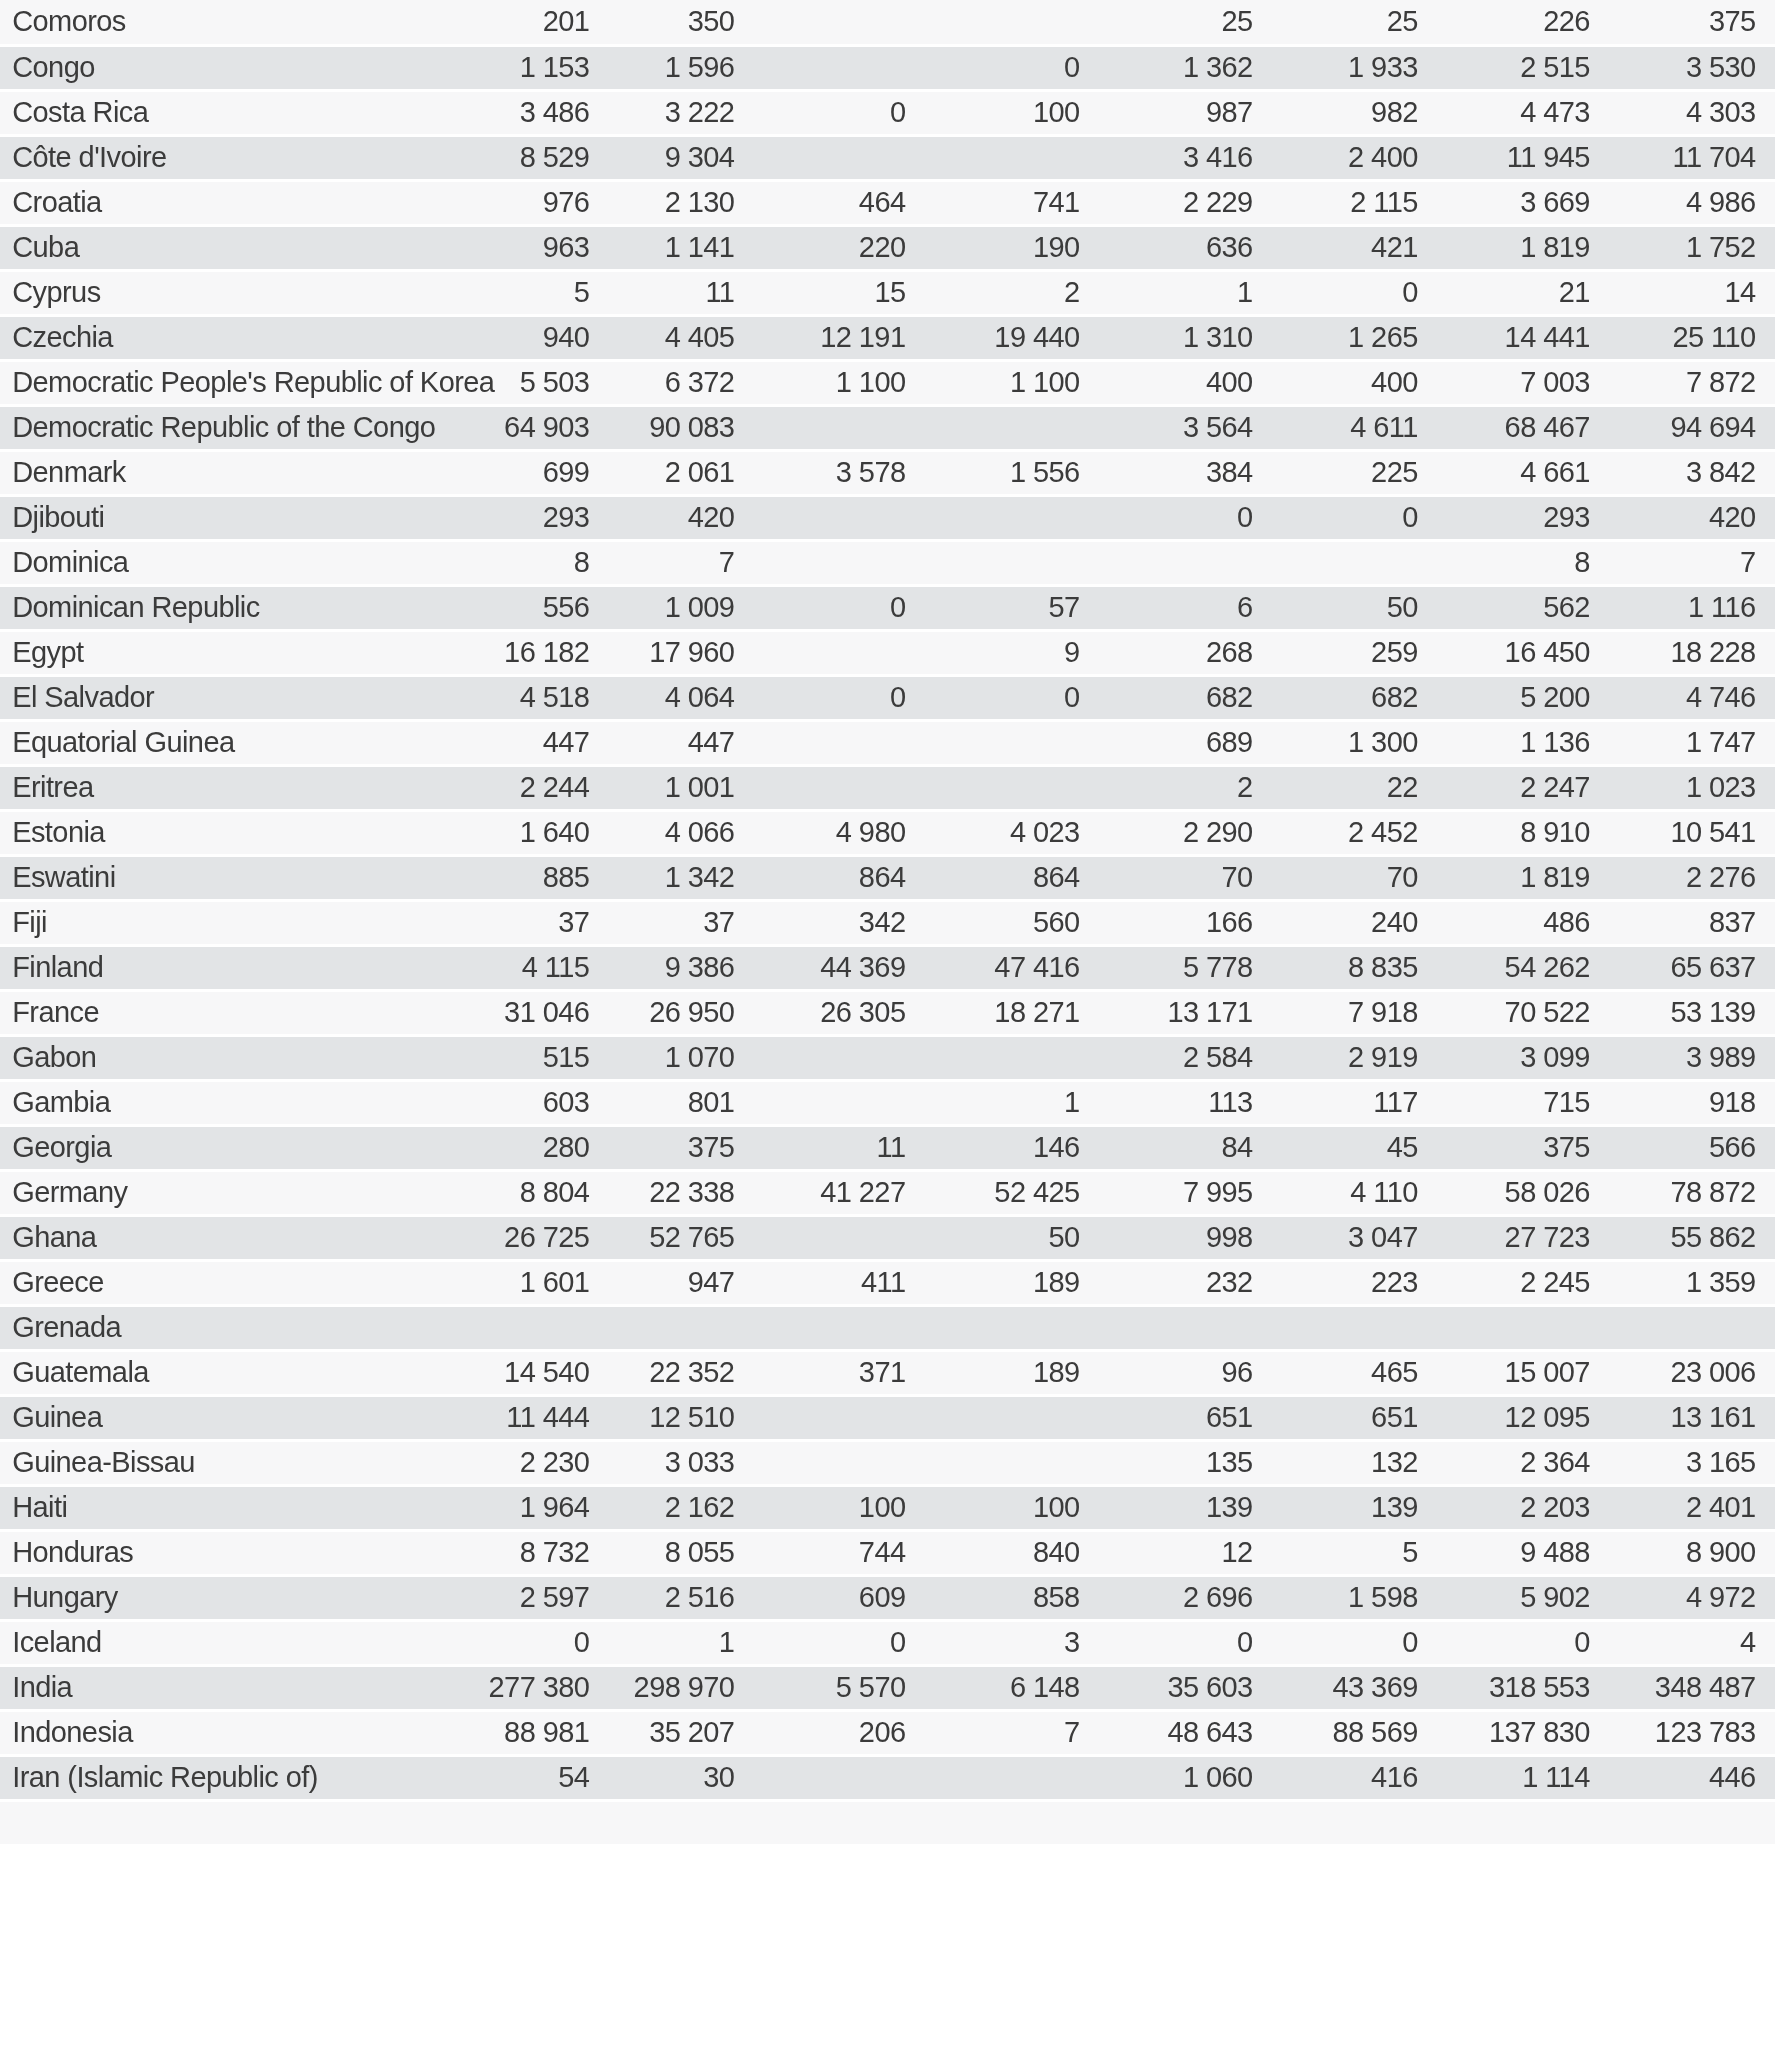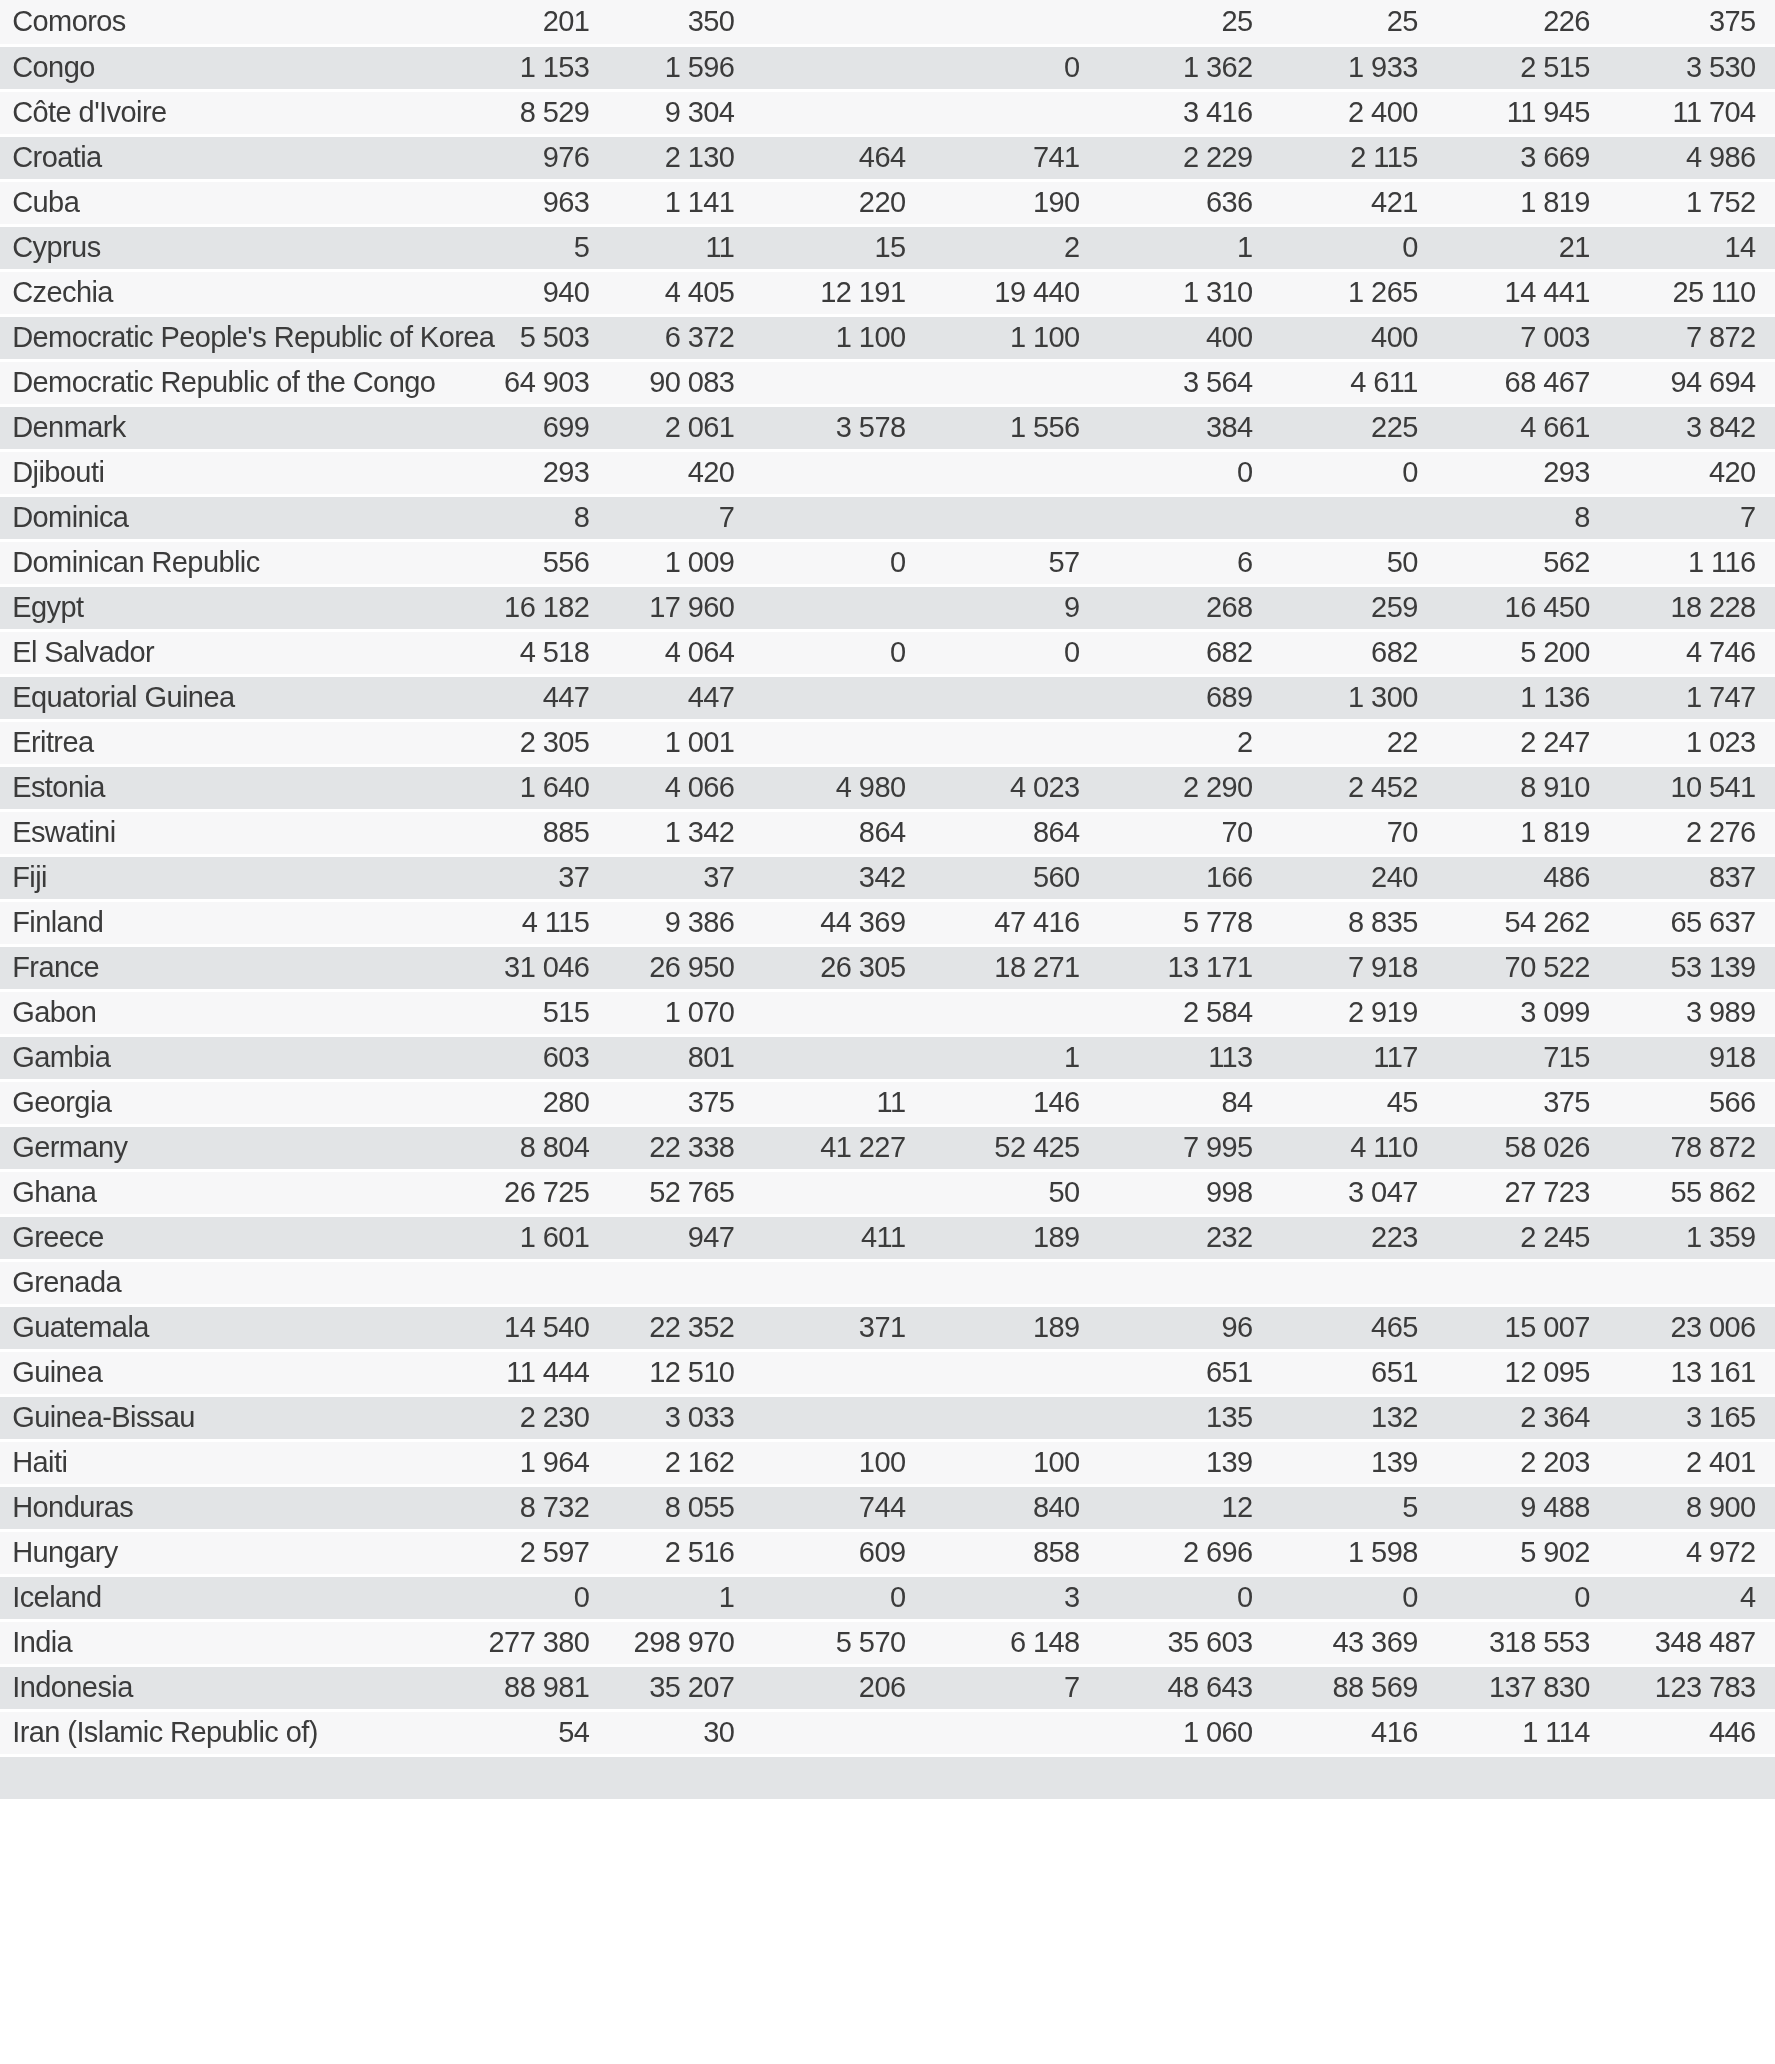--- a/index.html
+++ b/index.html
@@ -80,20 +80,31 @@
           <td class="num">1 153</td>
           <td class="num">1 596</td>
           <td class="num"></td>
           <td class="num">0</td>
           <td class="num">1 362</td>
           <td class="num">1 933</td>
           <td class="num">2 515</td>
           <td class="num">3 530</td>
         </tr>
         <tr>
+          <td class="country">Costa Rica</td>
+          <td class="num">3 486</td>
+          <td class="num">3 222</td>
+          <td class="num">0</td>
+          <td class="num">100</td>
+          <td class="num">987</td>
+          <td class="num">982</td>
+          <td class="num">4 473</td>
+          <td class="num">4 303</td>
+        </tr>
+        <tr>
           <td class="country">Côte d'Ivoire</td>
           <td class="num">8 529</td>
           <td class="num">9 304</td>
           <td class="num"></td>
           <td class="num"></td>
           <td class="num">3 416</td>
           <td class="num">2 400</td>
           <td class="num">11 945</td>
           <td class="num">11 704</td>
         </tr>
@@ -235,21 +246,21 @@
           <td class="num">447</td>
           <td class="num"></td>
           <td class="num"></td>
           <td class="num">689</td>
           <td class="num">1 300</td>
           <td class="num">1 136</td>
           <td class="num">1 747</td>
         </tr>
         <tr>
           <td class="country">Eritrea</td>
-          <td class="num">2 305</td>
+          <td class="num">2 244</td>
           <td class="num">1 001</td>
           <td class="num"></td>
           <td class="num"></td>
           <td class="num">2</td>
           <td class="num">22</td>
           <td class="num">2 247</td>
           <td class="num">1 023</td>
         </tr>
         <tr>
           <td class="country">Estonia</td>

